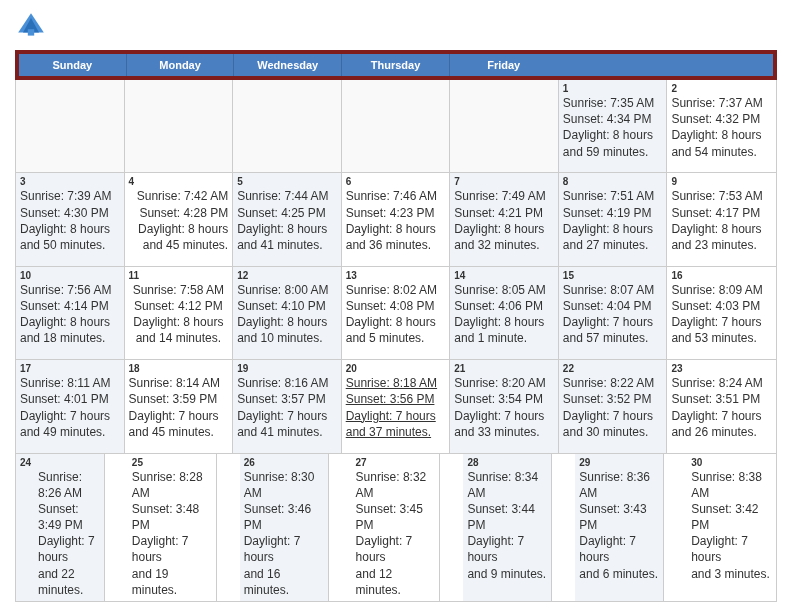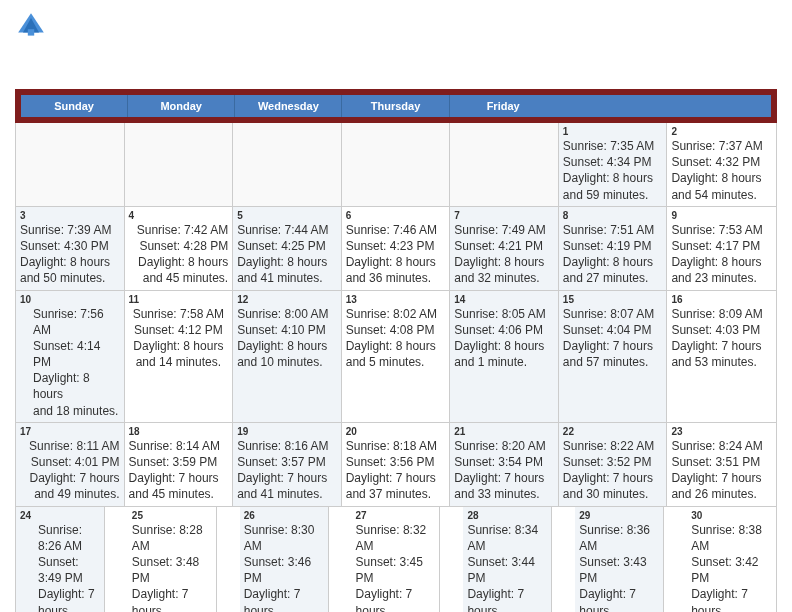--- a/index.html
+++ b/index.html
@@ -56,22 +56,21 @@
     }
     .calendar {
       flex: 1;
       display: flex;
       flex-direction: column;
     }
     .cal-header {
       display: grid;
       grid-template-columns: repeat(7, 1fr);
       background: #4a7fc1;
-      border: 6px solid #7f1d1d;
-      margin-top: 39px;
+      border: 4px solid #7f1d1d;
     }
     .cal-header-cell {
       color: #fff;
       font-size: 11px;
       font-weight: bold;
       text-align: center;
       padding: 5px 2px;
       border-right: 1px solid #3a6aa1;
     }
     .cal-header-cell:last-child { border-right: none; }
@@ -213,21 +212,21 @@
             <span class="day-num">9</span>
             <div class="cell-info" style="white-space: pre-line;">Sunrise: 7:53 AM
 Sunset: 4:17 PM
 Daylight: 8 hours
 and 23 minutes.</div>
           </div>
         </div>
         <div class="cal-row">
           <div class="cal-cell shaded">
             <span class="day-num">10</span>
-            <div class="cell-info" style="white-space: pre-line; margin-left: 13px;">Sunrise: 7:56 AM
+            <div class="cell-info" style="white-space: pre-line;">Sunrise: 7:56 AM
 Sunset: 4:14 PM
 Daylight: 8 hours
 and 18 minutes.</div>
           </div>
           <div class="cal-cell">
             <span class="day-num">11</span>
             <div class="cell-info" style="white-space: pre-line; text-align: center;">Sunrise: 7:58 AM
 Sunset: 4:12 PM
 Daylight: 8 hours
 and 14 minutes.</div>
@@ -264,42 +263,42 @@
             <span class="day-num">16</span>
             <div class="cell-info" style="white-space: pre-line;">Sunrise: 8:09 AM
 Sunset: 4:03 PM
 Daylight: 7 hours
 and 53 minutes.</div>
           </div>
         </div>
         <div class="cal-row">
           <div class="cal-cell shaded">
             <span class="day-num">17</span>
-            <div class="cell-info" style="white-space: pre-line; text-align: right;">Sunrise: 8:11 AM
+            <div class="cell-info" style="white-space: pre-line;">Sunrise: 8:11 AM
 Sunset: 4:01 PM
 Daylight: 7 hours
 and 49 minutes.</div>
           </div>
           <div class="cal-cell">
             <span class="day-num">18</span>
             <div class="cell-info" style="white-space: pre-line;">Sunrise: 8:14 AM
 Sunset: 3:59 PM
 Daylight: 7 hours
 and 45 minutes.</div>
           </div>
           <div class="cal-cell shaded">
             <span class="day-num">19</span>
             <div class="cell-info" style="white-space: pre-line;">Sunrise: 8:16 AM
 Sunset: 3:57 PM
 Daylight: 7 hours
 and 41 minutes.</div>
           </div>
           <div class="cal-cell">
             <span class="day-num">20</span>
-            <div class="cell-info" style="white-space: pre-line;">Sunrise: 8:18 AM
+            <div class="cell-info" style="white-space: pre-line; text-decoration: underline;">Sunrise: 8:18 AM
 Sunset: 3:56 PM
 Daylight: 7 hours
 and 37 minutes.</div>
           </div>
           <div class="cal-cell shaded">
             <span class="day-num">21</span>
             <div class="cell-info" style="white-space: pre-line;">Sunrise: 8:20 AM
 Sunset: 3:54 PM
 Daylight: 7 hours
 and 33 minutes.</div>

